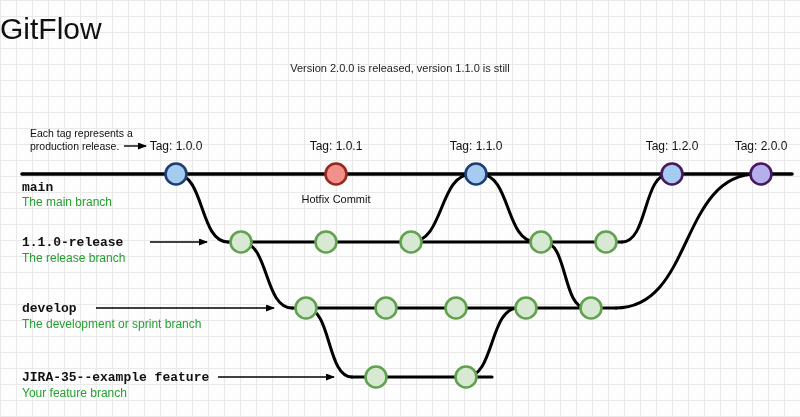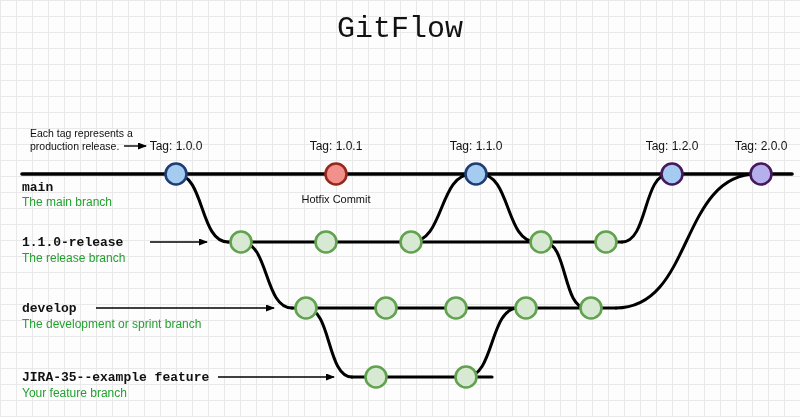--- a/index.html
+++ b/index.html
@@ -9,21 +9,21 @@
     overflow:hidden;
     background-color:#fdfdfd;
     background-image:
       linear-gradient(#e9e9e9 1px, transparent 1px),
       linear-gradient(90deg, #e9e9e9 1px, transparent 1px);
     background-size:16px 16px;
     font-family:"Liberation Sans", sans-serif;
   }
   #title{
     position:absolute;top:12px;left:0;width:100%;
-    text-align:center;font-size:30px;font-weight:500;color:#111;font-family:Liberation Mono, monospace;
+    text-align:left;font-size:30px;font-weight:500;color:#111;
   }
   #subtitle{
     position:absolute;top:60px;left:0;width:100%;
     text-align:center;font-size:11px;line-height:16px;color:#222;
   }
   svg{position:absolute;left:0;top:0;}
   .tag-label{font:12px "Liberation Sans",sans-serif;fill:#111;}
   .hotfix-label{font:11px "Liberation Sans",sans-serif;fill:#111;}
   .branch-name{font:700 13px "Liberation Mono",monospace;fill:#111;}
   .branch-desc{font:12px "Liberation Sans",sans-serif;fill:#22a12e;}
@@ -85,14 +85,15 @@
       <text x="22" y="262" text-anchor="start" class="branch-desc">The release branch</text>
       <text x="22" y="312" text-anchor="start" class="branch-name">develop</text>
       <text x="22" y="328" text-anchor="start" class="branch-desc">The development or sprint branch</text>
       <text x="22" y="381" text-anchor="start" class="branch-name">JIRA-35--example feature</text>
       <text x="22" y="397" text-anchor="start" class="branch-desc">Your feature branch</text>
       <text x="30" y="137" text-anchor="start" class="annotation-text">Each tag represents a</text>
       <text x="30" y="150" text-anchor="start" class="annotation-text">production release.</text>
     </svg>
   <div id="title">GitFlow</div>
   <div id="subtitle">
+    <div>Version 2.0.0 is released, version 1.1.0 is still</div>
   </div>
 </div>
 
 </body></html>

